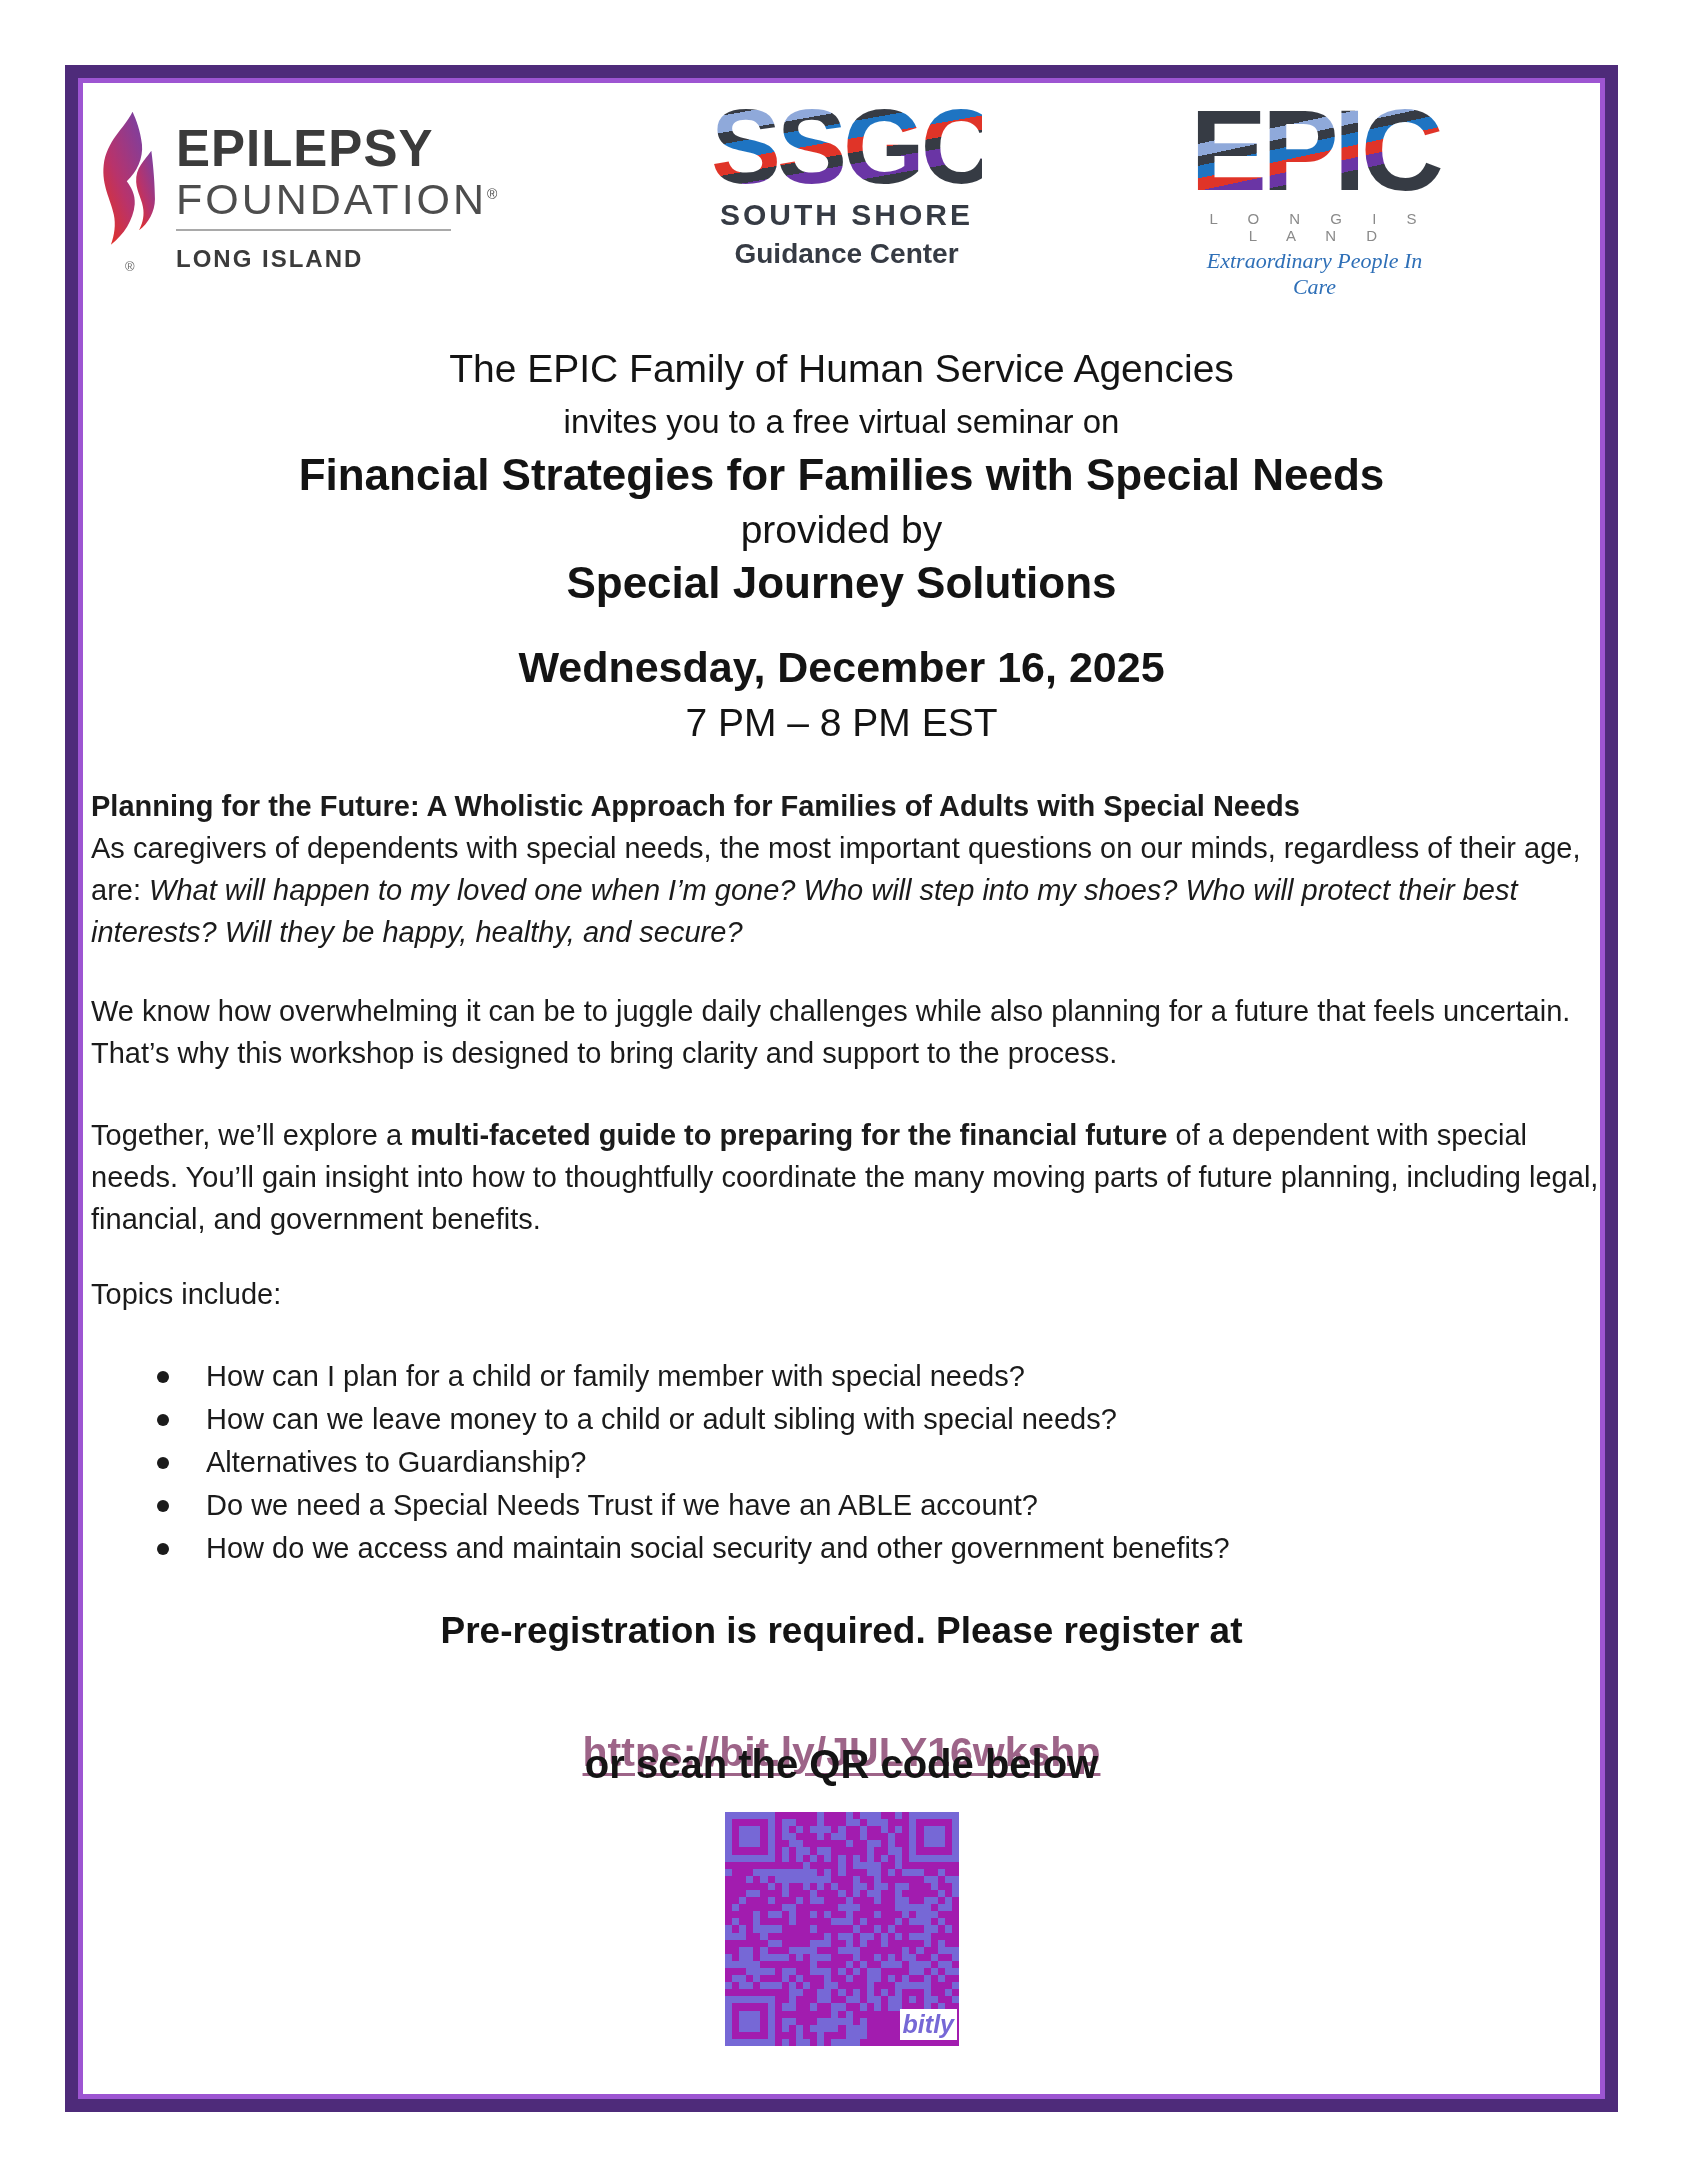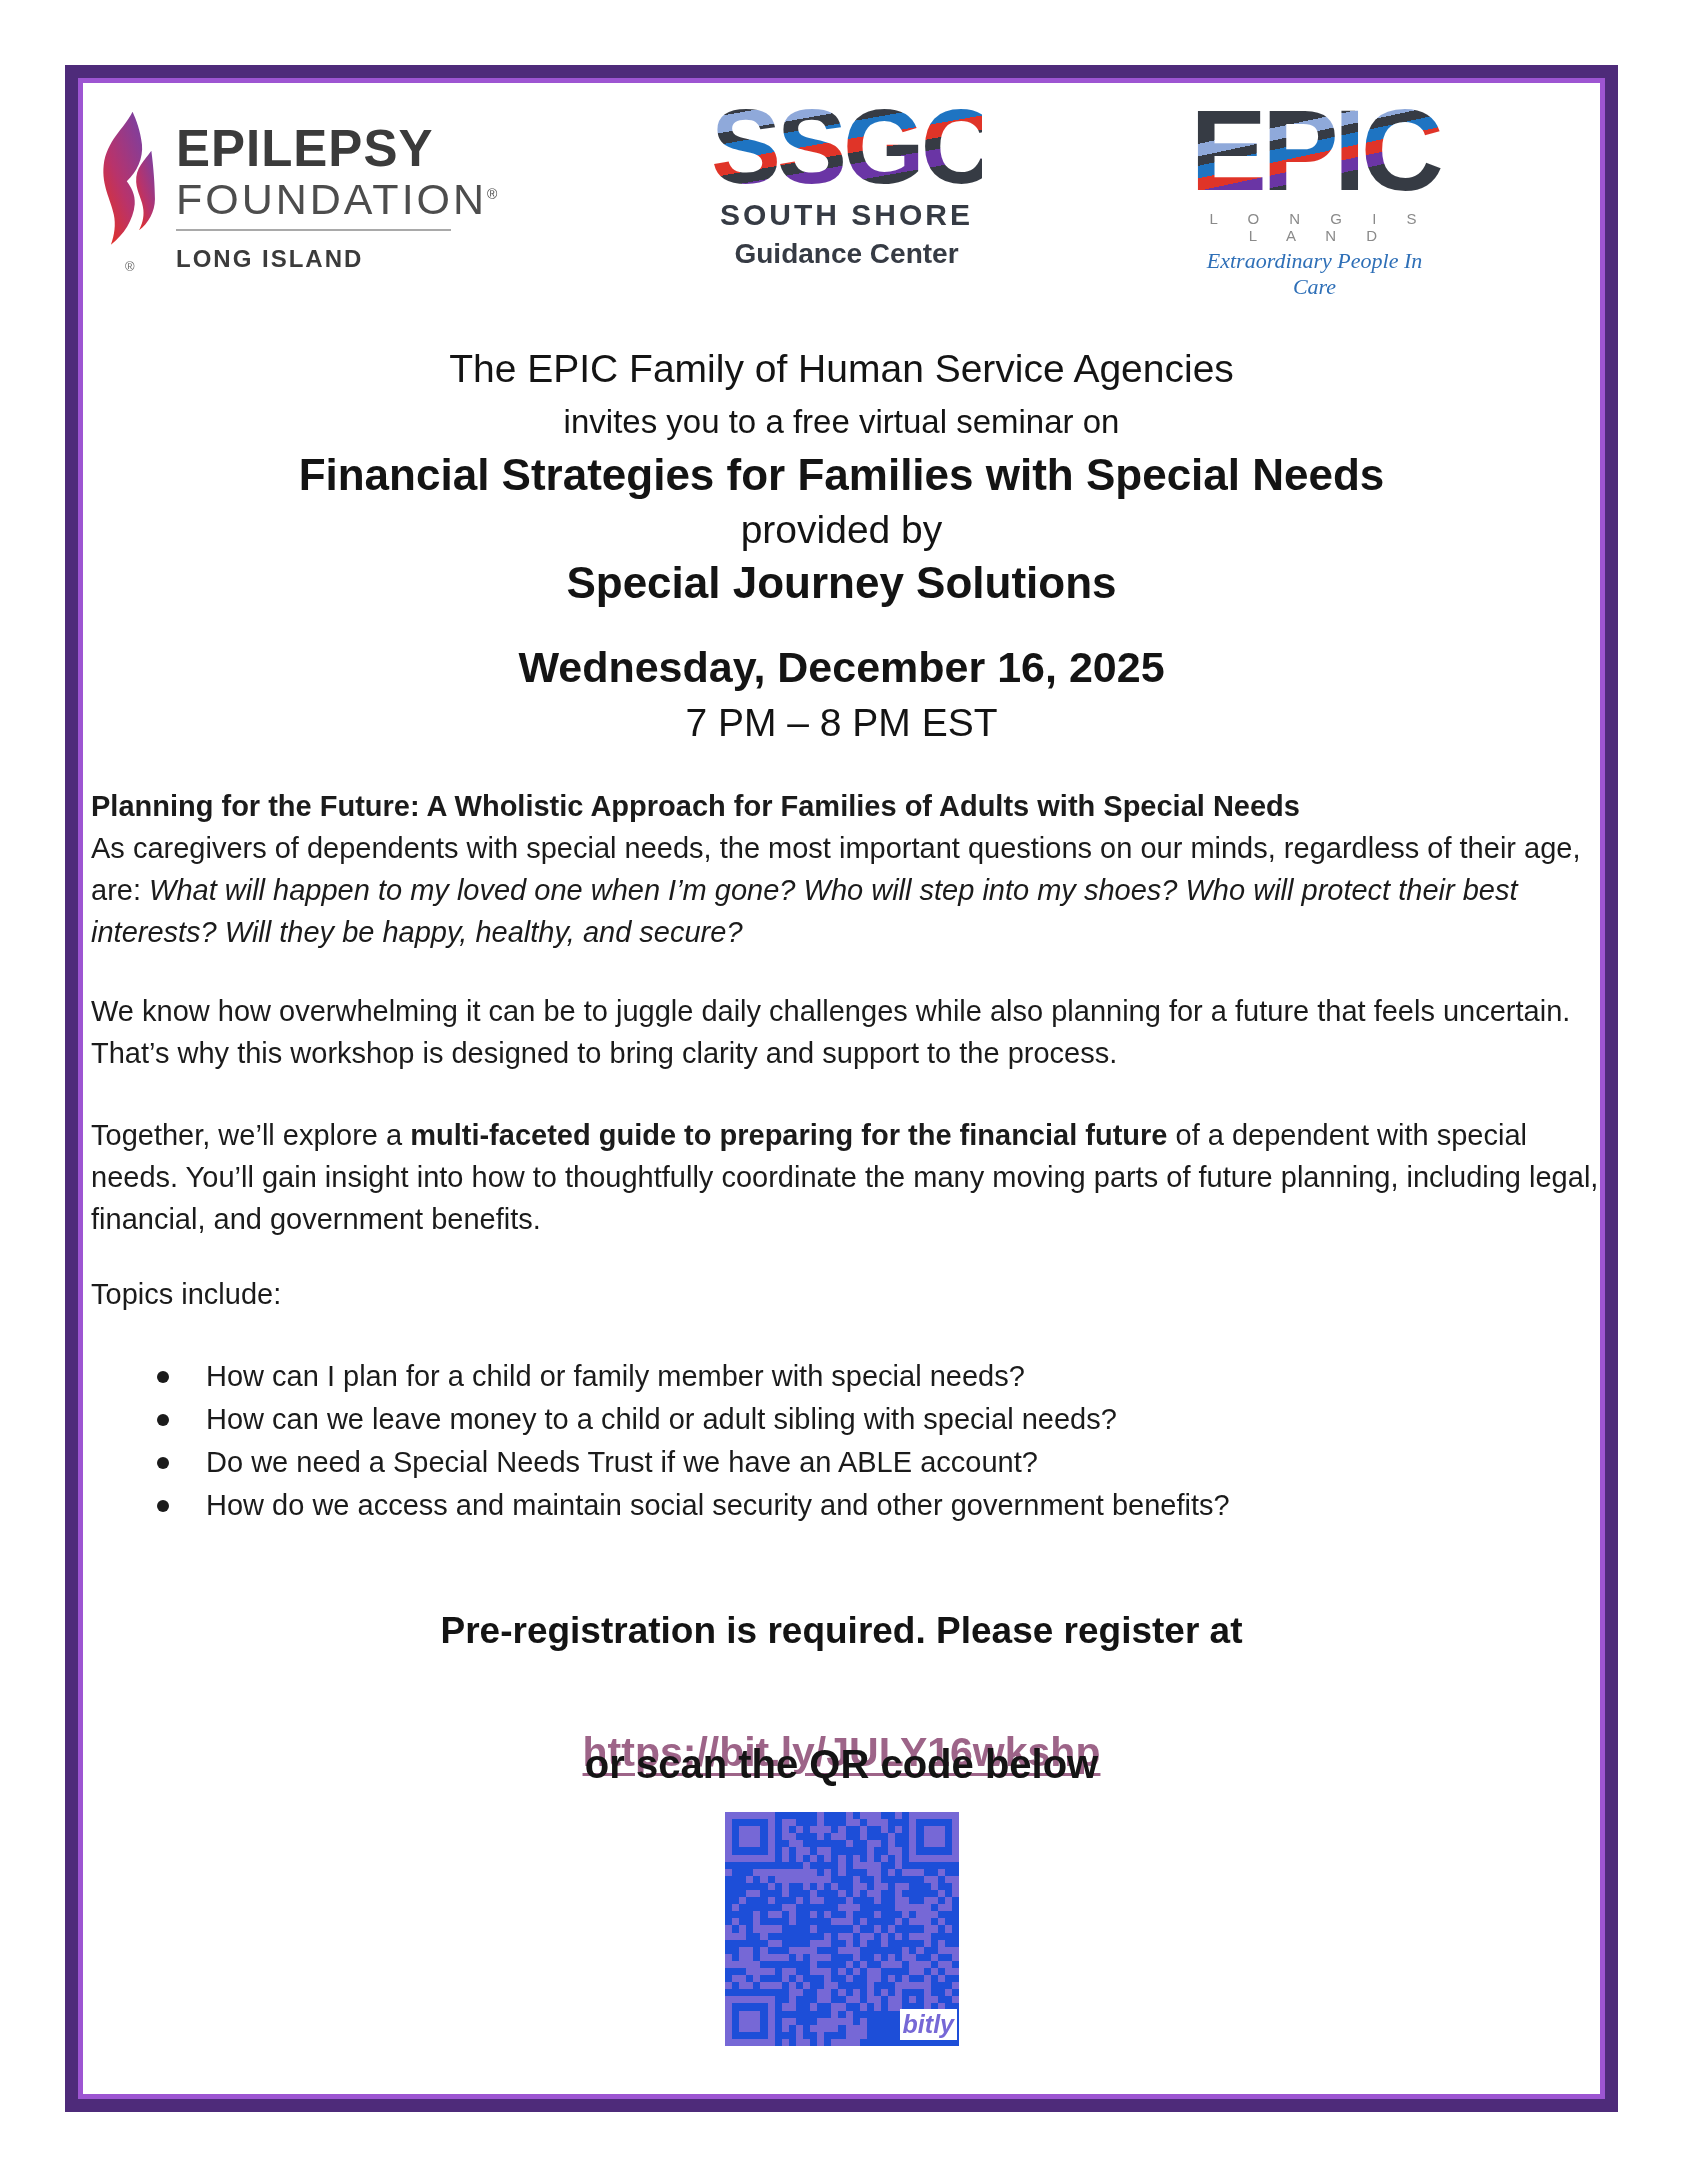--- a/index.html
+++ b/index.html
@@ -81,21 +81,21 @@
   }
   
   .prereg{position:absolute;left:0;top:1610px;width:100%;text-align:center;font-size:37px;font-weight:bold;color:#141414;}
   .reg-link-row{position:absolute;left:0;top:1681px;width:100%;text-align:center;margin-top:48px;}
   .reg-link{
     font-size:41px;font-weight:bold;color:#9d6488;
     text-decoration:underline;text-decoration-thickness:3px;text-underline-offset:7px;
   }
   .scan-line{position:absolute;left:0;top:1742px;width:100%;text-align:center;font-size:40px;font-weight:bold;color:#141414;}
   
-  .qr-box{position:absolute;left:725px;top:1812px;width:234px;height:234px;background:#1d4ed8;}
+  .qr-box{position:absolute;left:725px;top:1812px;width:234px;height:234px;background:#a21caf;}
   .qr-box svg{display:block;width:234px;height:234px;}
   .qr-brand{
     position:absolute;right:2px;bottom:6px;background:#ffffff;padding:1px 3px;
     font-size:25px;font-style:italic;font-weight:bold;color:#7668d6;letter-spacing:0px;
   }
 </style>
 </head>
 <body>
 
 <div class="frame"></div>
@@ -155,20 +155,21 @@
 
 <div class="bodytext p2">We know how overwhelming it can be to juggle daily challenges while also planning for a future that feels uncertain. That’s why this workshop is designed to bring clarity and support to the process.</div>
 
 <div class="bodytext p3"><span>Together, we’ll explore a </span><b>multi-faceted guide to preparing for the financial future</b><span> of a dependent with special needs. You’ll gain insight into how to thoughtfully coordinate the many moving parts of future planning, including legal, financial, and government benefits.</span></div>
 
 <div class="bodytext topics-label">Topics include:</div>
 
 <ul class="topics-list">
   <li><span>How can I plan for a child or family member with special needs?</span></li>
   <li><span>How can we leave money to a child or adult sibling with special needs?</span></li>
+  <li><span>Alternatives to Guardianship?</span></li>
   <li><span>Do we need a Special Needs Trust if we have an ABLE account?</span></li>
   <li><span>How do we access and maintain social security and other government benefits?</span></li>
 </ul>
 
 <div class="prereg">Pre-registration is required. Please register at</div>
 <div class="reg-link-row">
   <a class="reg-link" href="#">https://bit.ly/JULY16wkshp</a>
 </div>
 <div class="scan-line">or scan the QR code below</div>
 

